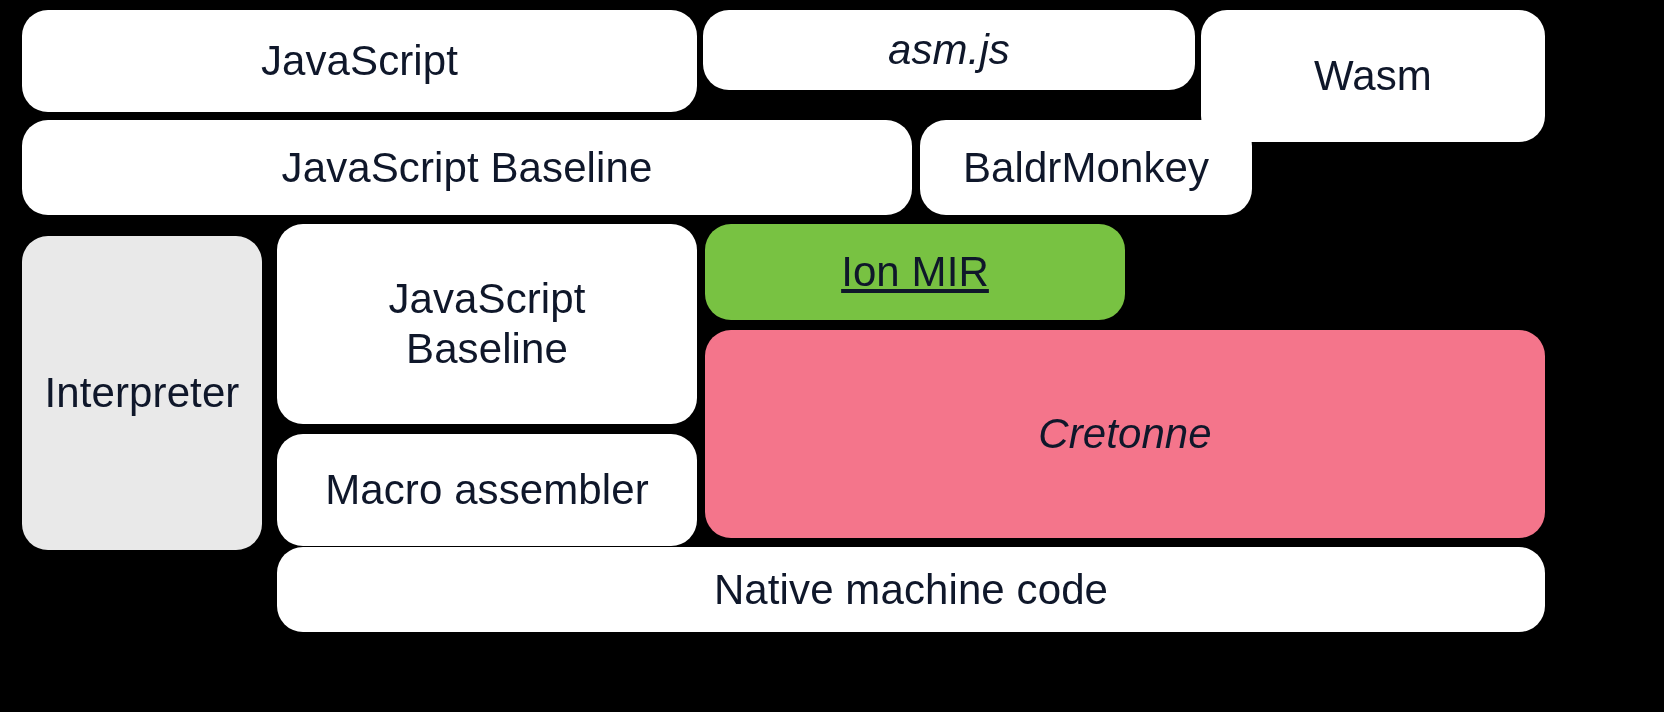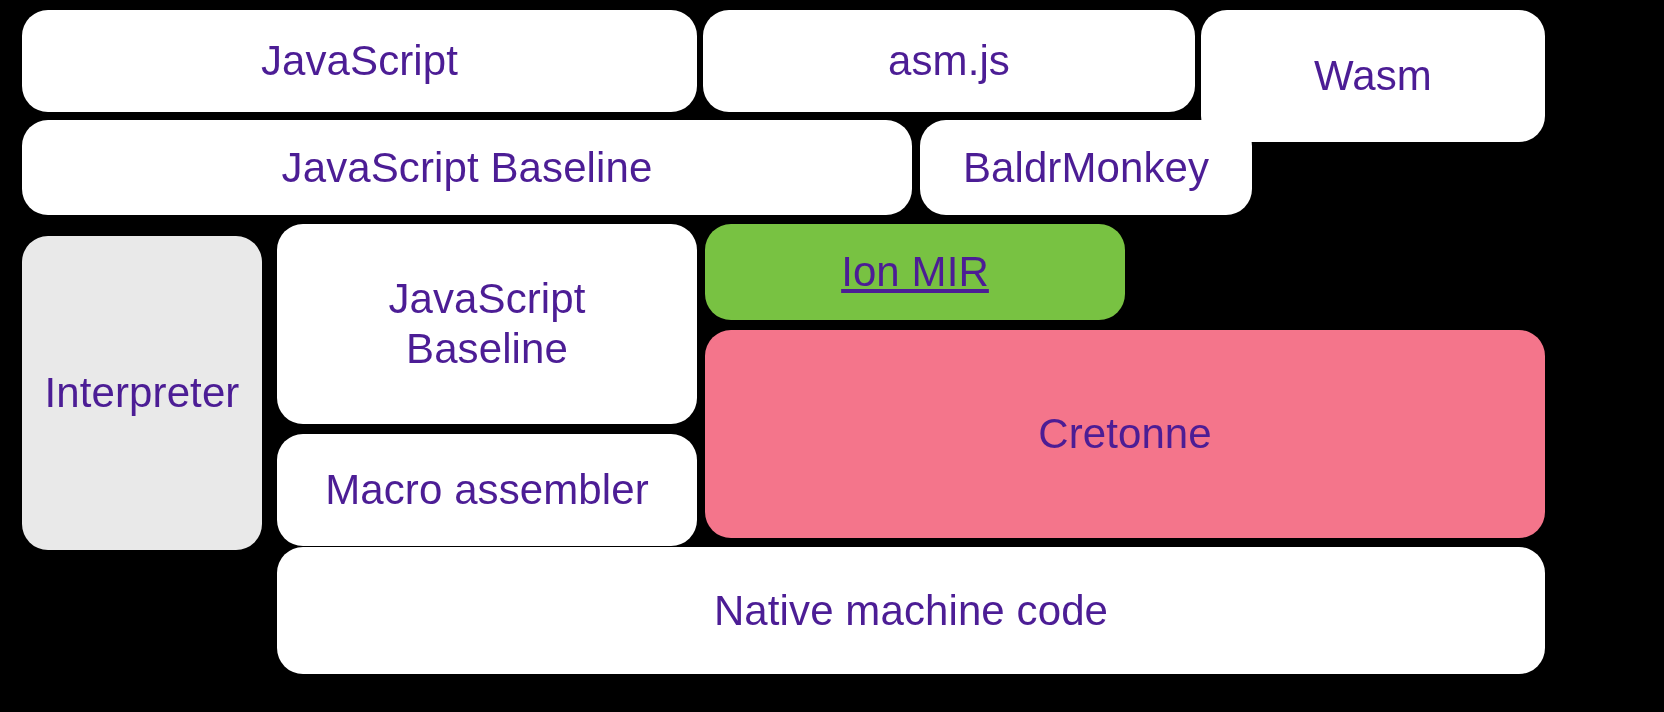--- a/index.html
+++ b/index.html
@@ -16,54 +16,54 @@
     width: 1664px;
     height: 712px;
     background: #000000;
     overflow: hidden;
   }
   .node {
     position: absolute;
     box-sizing: border-box;
     border-radius: 26px;
     background: #ffffff;
-    color: #4c1d95;
+    color: #0f172a;
     display: flex;
     align-items: center;
     justify-content: center;
     text-align: center;
     line-height: 1.18;
     font-size: 42px;
     font-weight: 400;
     font-family: "Liberation Sans", sans-serif;
     white-space: pre-line;
     letter-spacing: 0.1px;
   }
   .node.gray   { background: #e9e9e9; margin-top: 12px; }
   .node.green  { background: #78c242; }
   .node.pink   { background: #f4758b; }
 
   
   .n-javascript      { left: 22px;   top: 10px;  width: 675px; height: 102px; }
-  .n-asmjs           { left: 703px;  top: 10px;  width: 492px; height: 102px; }
+  .n-asmjs           { left: 703px;  top: 10px;  width: 492px; height: 80px; font-style: italic; }
   .n-wasm            { left: 1201px; top: 10px;  width: 344px; height: 132px; }
 
   
   .n-jsbytecode      { left: 22px;   top: 120px; width: 890px; height: 95px; }
   .n-baldrmonkey     { left: 920px;  top: 120px; width: 332px; height: 95px; }
 
   
   .n-interpreter     { left: 22px;   top: 224px; width: 240px; height: 314px; }
   .n-jsbaseline      { left: 277px;  top: 224px; width: 420px; height: 200px; }
   .n-macroassembler  { left: 277px;  top: 434px; width: 420px; height: 112px; }
   .n-ionmir          { left: 705px;  top: 224px; width: 420px; height: 96px; text-decoration: underline; }
-  .n-cretonne        { left: 705px;  top: 330px; width: 840px; height: 208px; }
+  .n-cretonne        { left: 705px;  top: 330px; width: 840px; height: 208px; font-style: italic; }
 
   
-  .n-nativecode      { left: 277px;  top: 547px; width: 1268px; height: 127px; }
+  .n-nativecode      { left: 277px;  top: 547px; width: 1268px; height: 85px; }
 </style>
 </head>
 <body>
 
 <div id="diagram">
 
   <div class="node n-javascript">JavaScript</div>
 
   <div class="node n-asmjs">asm.js</div>
 

